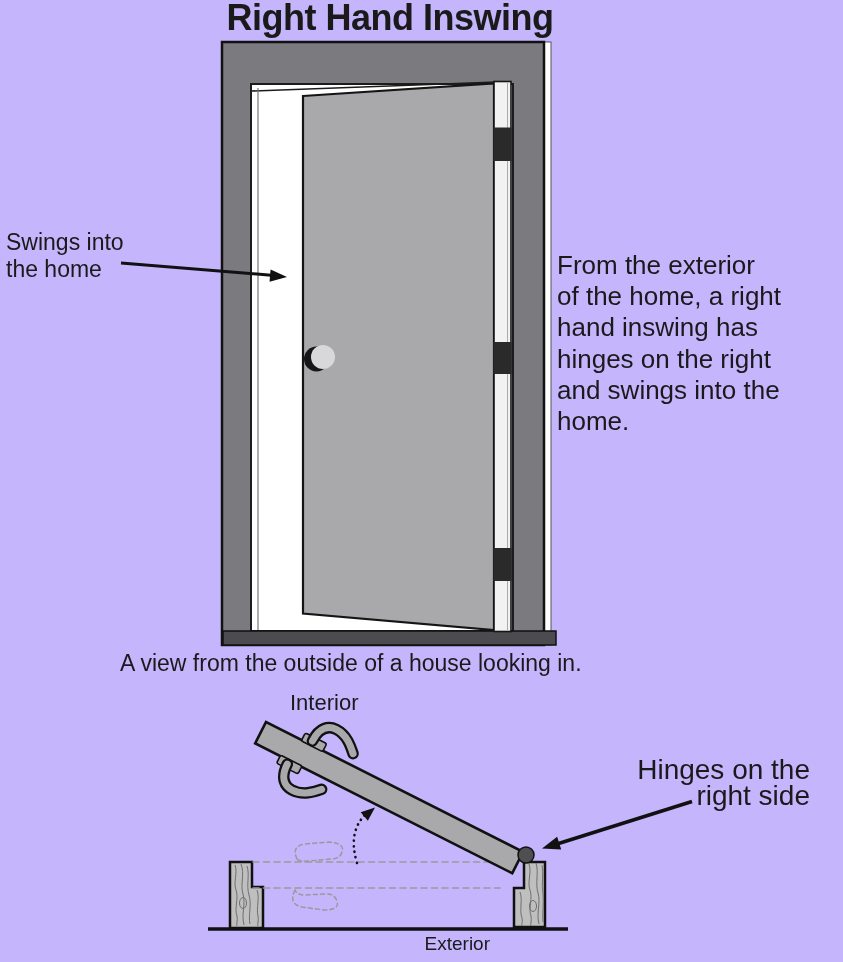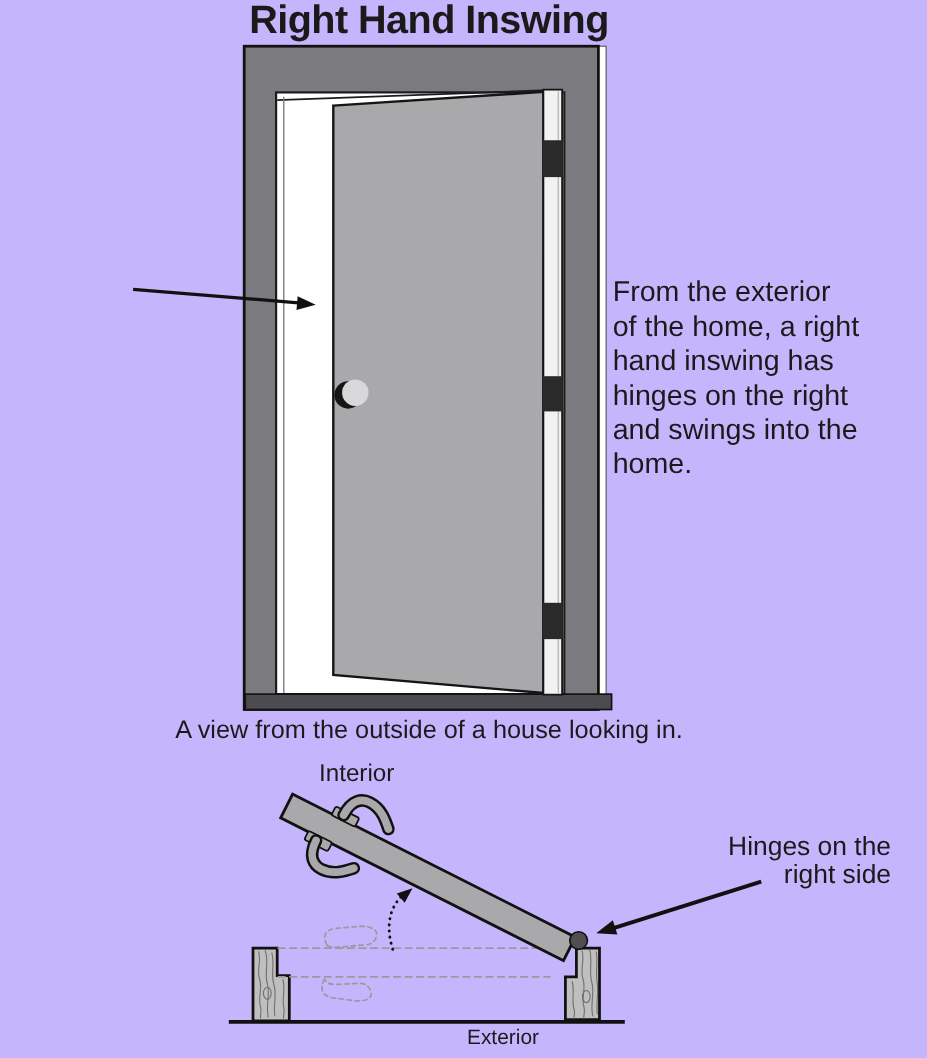--- a/index.html
+++ b/index.html
@@ -5,24 +5,24 @@
   html,body{margin:0;padding:0;background:#fff;}
   body{font-family:"Liberation Sans", sans-serif;color:#1a1a1a;}
   .page{position:relative;width:843px;height:962px;background:#c4b5fd;overflow:hidden;}
   .abs{position:absolute;}
   .title{top:-3px;left:160px;width:460px;text-align:center;
          font-size:36px;font-weight:700;letter-spacing:-0.5px;}
   .swings-label{top:229px;left:6px;width:170px;font-size:23px;line-height:26.5px;
                 white-space:pre-line;text-align:left;}
   .side-text{top:250px;right:6px;width:280px;font-size:26px;line-height:31.2px;
              white-space:pre-line;text-align:left;}
-  .caption{top:650px;left:120px;width:540px;text-align:center;font-size:23px;}
+  .caption{top:650px;left:120px;width:540px;font-size:23px;}
   .interior-label{top:690px;left:290px;width:200px;text-align:left;font-size:22px;}
   .exterior-label{top:933px;left:290px;width:200px;text-align:right;font-size:19px;}
-  .hinges-label{top:757px;right:33px;width:220px;text-align:right;font-size:24px;
+  .hinges-label{top:757px;right:33px;width:220px;text-align:right;font-size:28px;
                 line-height:26px;white-space:pre-line;}
   svg{display:block;}
 </style>
 </head>
 <body>
 
 <div class="page">
 
   <div class="abs title">Right Hand Inswing</div>
 
@@ -117,20 +117,22 @@
     <circle cx="526" cy="855" r="8" fill="#4f4f52" stroke="#111" stroke-width="1.5"></circle>
 
     <g>
       <line x1="692" y1="801.5" x2="557" y2="844" stroke="#111" stroke-width="3.6"></line>
       <g transform="translate(542,848.5) rotate(162.6)">
         <polygon points="0,0 -18,-6.8 -18,6.8" fill="#111"></polygon>
       </g>
     </g>
   </svg>
 
+  <div class="abs swings-label">Swings into
+the home</div>
 
   <div class="abs side-text">From the exterior
 of the home, a right
 hand inswing has
 hinges on the right
 and swings into the
 home.</div>
 
   <div class="abs caption">A view from the outside of a house looking in.</div>
 

